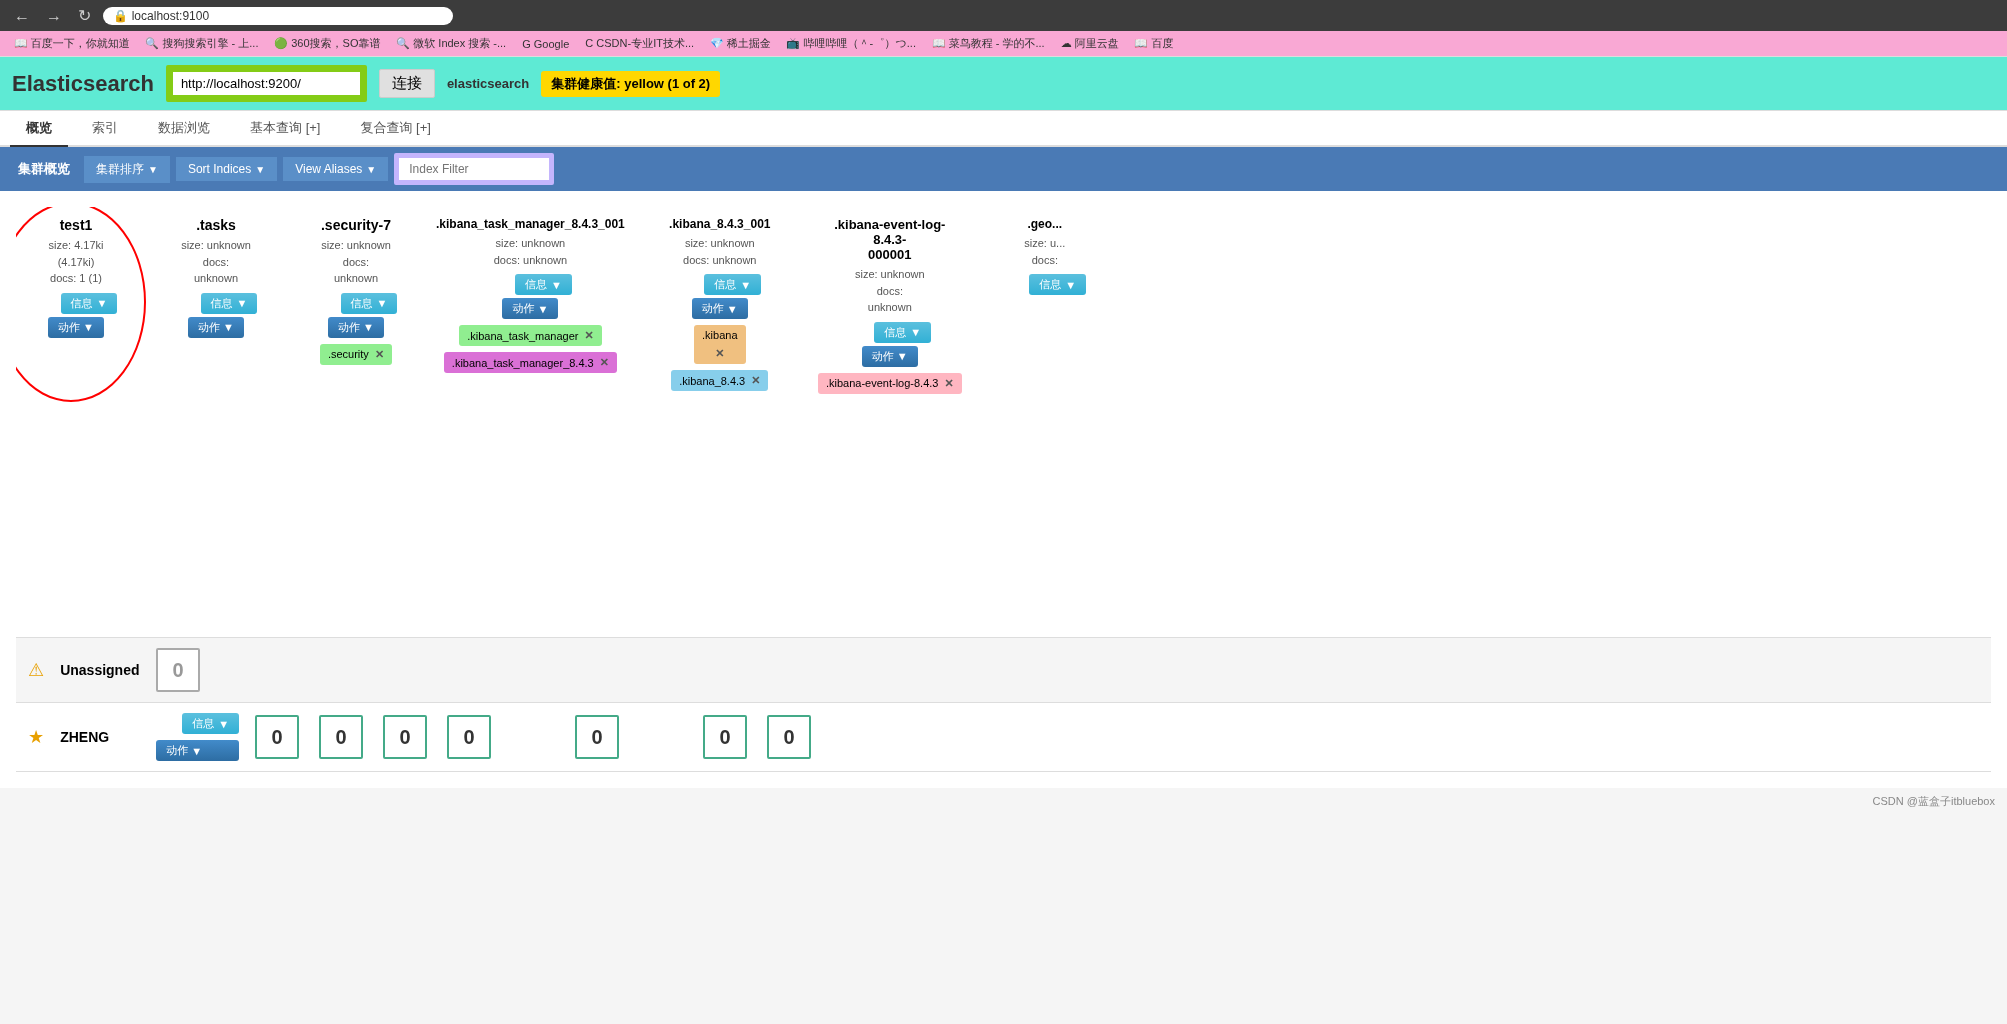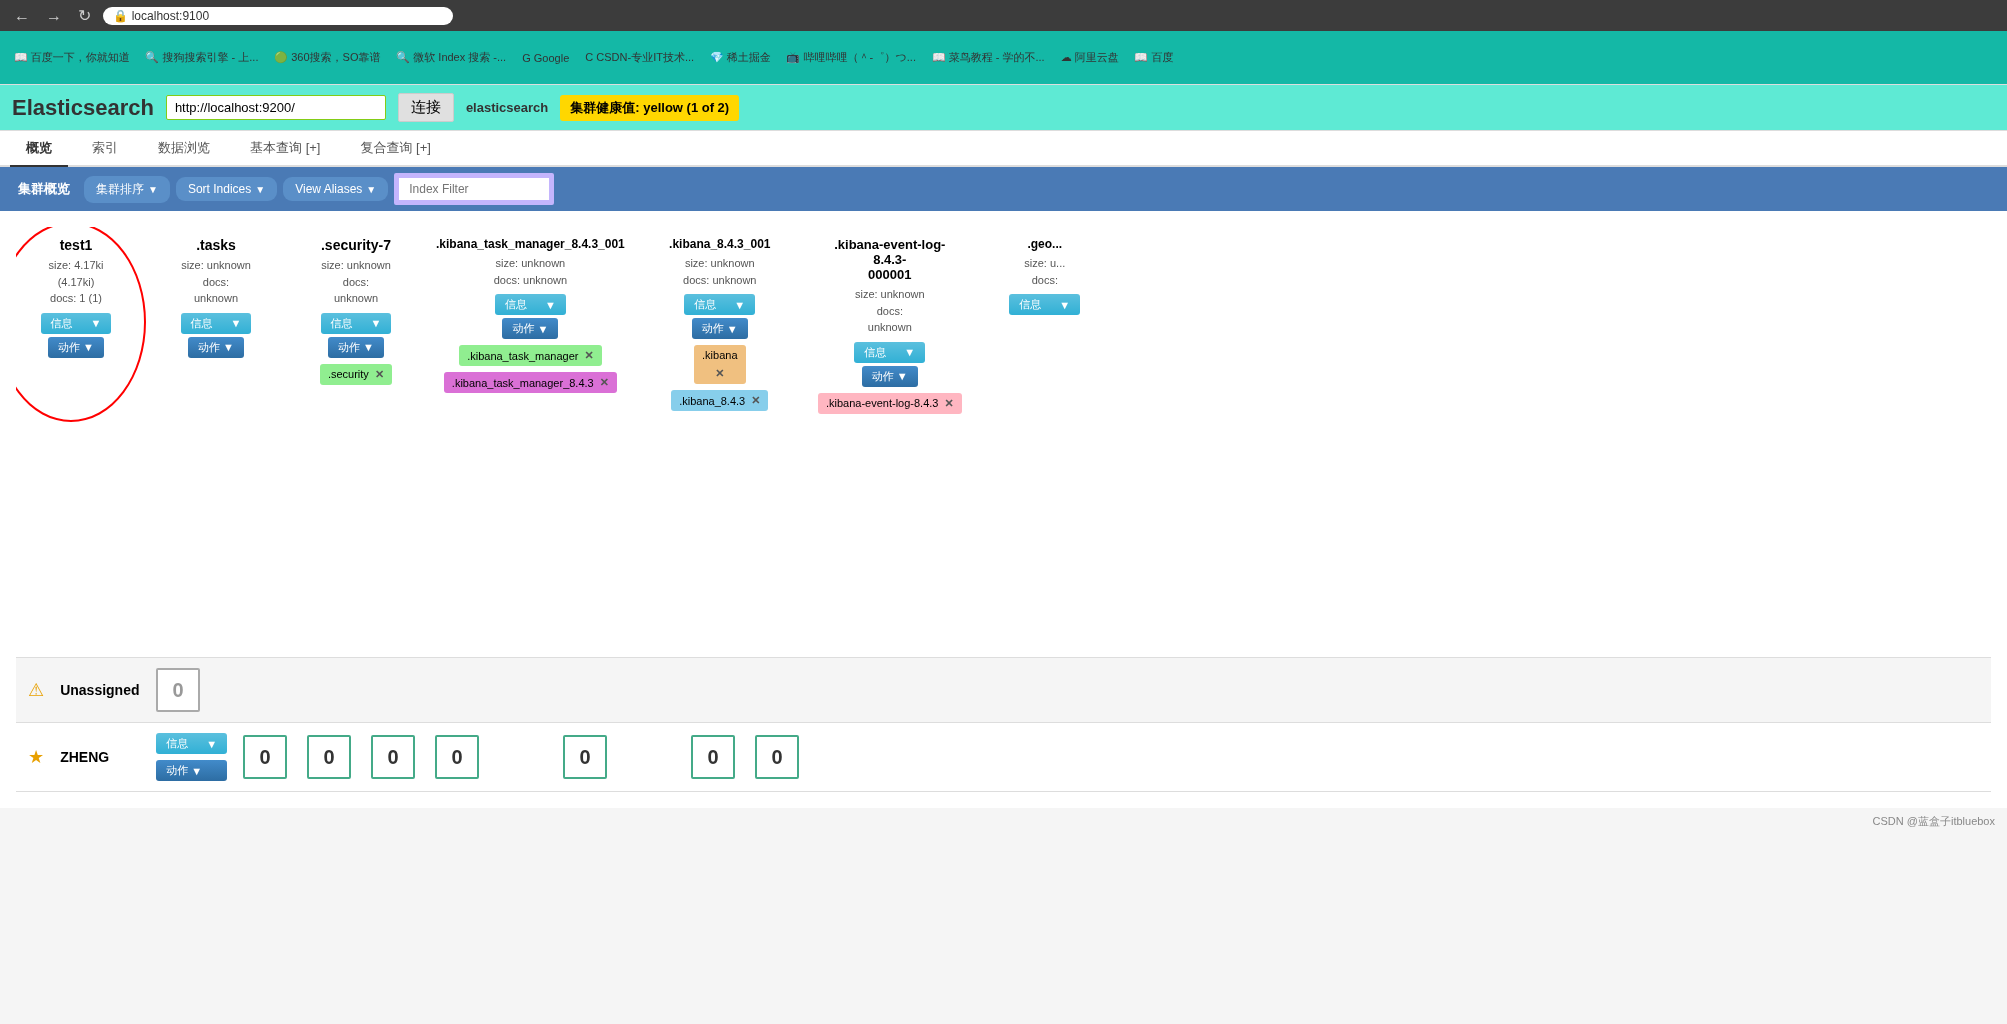--- a/index.html
+++ b/index.html
@@ -28,22 +28,22 @@
       border-radius: 12px;
       padding: 2px 10px;
       color: #333;
       font-size: 12px;
       flex: 1;
       max-width: 350px;
     }
 
     
     .bookmarks-bar {
-      background: #14b8a6;
-      padding: 17px 8px;
+      background: #f9a8d4;
+      padding: 3px 8px;
       display: flex;
       gap: 4px;
       font-size: 11px;
       border-bottom: 1px solid #ddd;
       overflow: hidden;
     }
     .bookmark-item {
       background: none;
       border: none;
       cursor: pointer;
@@ -62,24 +62,24 @@
       align-items: center;
       gap: 12px;
       border-bottom: 1px solid #ddd;
     }
     .app-title {
       font-size: 22px;
       font-weight: bold;
       color: #333;
     }
     .url-input {
-      border: 1px solid #84cc16;
+      border: 7px solid #84cc16;
       padding: 4px 8px;
       font-size: 13px;
-      width: 220px;
+      width: 201px;
       border-radius: 2px;
     }
     .connect-btn {
       background: #e0e0e0;
       border: 1px solid #ccc;
       padding: 4px 12px;
       cursor: pointer;
       font-size: 15px;
       border-radius: 2px;
     }
@@ -129,21 +129,21 @@
       font-size: 13px;
       padding: 4px 8px;
     }
     .toolbar-btn {
       background: #5a8fc8;
       border: none;
       color: #fff;
       padding: 5px 12px;
       cursor: pointer;
       font-size: 12px;
-      border-radius: 9px;
+      border-radius: 0;
       display: flex;
       align-items: center;
       gap: 4px;
     }
     .toolbar-btn .arrow { font-size: 10px; }
     .index-filter-input {
       border: 5px solid #c4b5fd;
       padding: 4px 10px;
       font-size: 12px;
       width: 160px;
@@ -192,21 +192,22 @@
       background: linear-gradient(to bottom, #5bc0de, #31b0d5);
       border: none;
       color: #fff;
       padding: 3px 10px;
       cursor: pointer;
       font-size: 11px;
       border-radius: 3px;
       margin-bottom: 3px;
       display: flex;
       align-items: center;
-      gap: 18px;
+      gap: 4px;
+      margin-left: 26px;
     }
     .btn-action {
       background: linear-gradient(to bottom, #428bca, #2d6da3);
       border: none;
       color: #fff;
       padding: 3px 10px;
       cursor: pointer;
       font-size: 11px;
       border-radius: 3px;
       display: flex;

